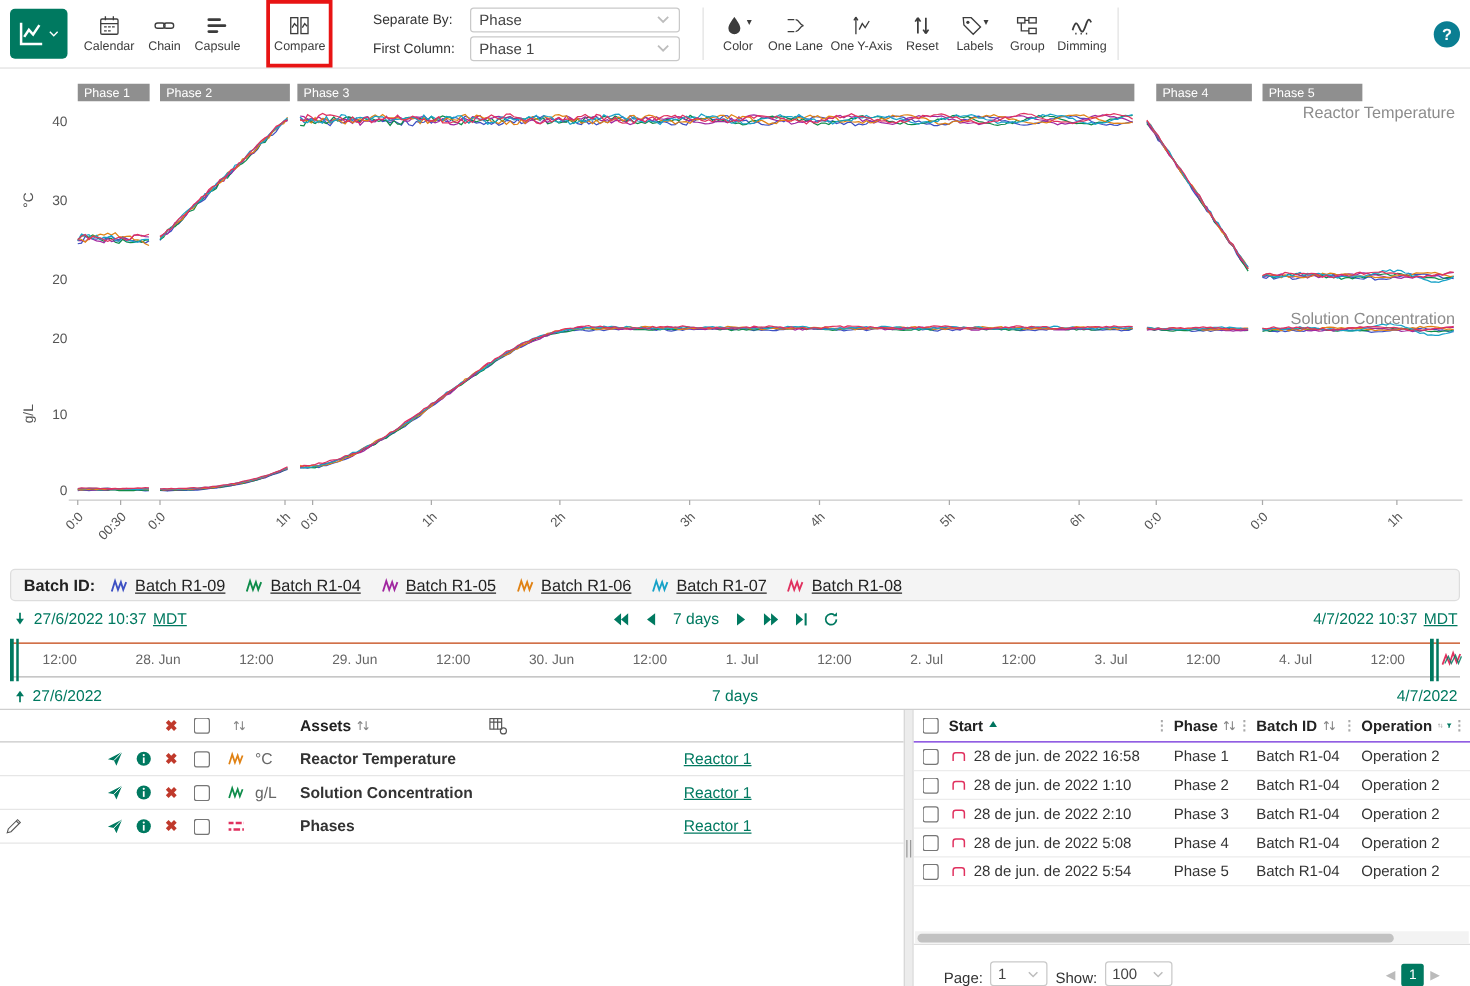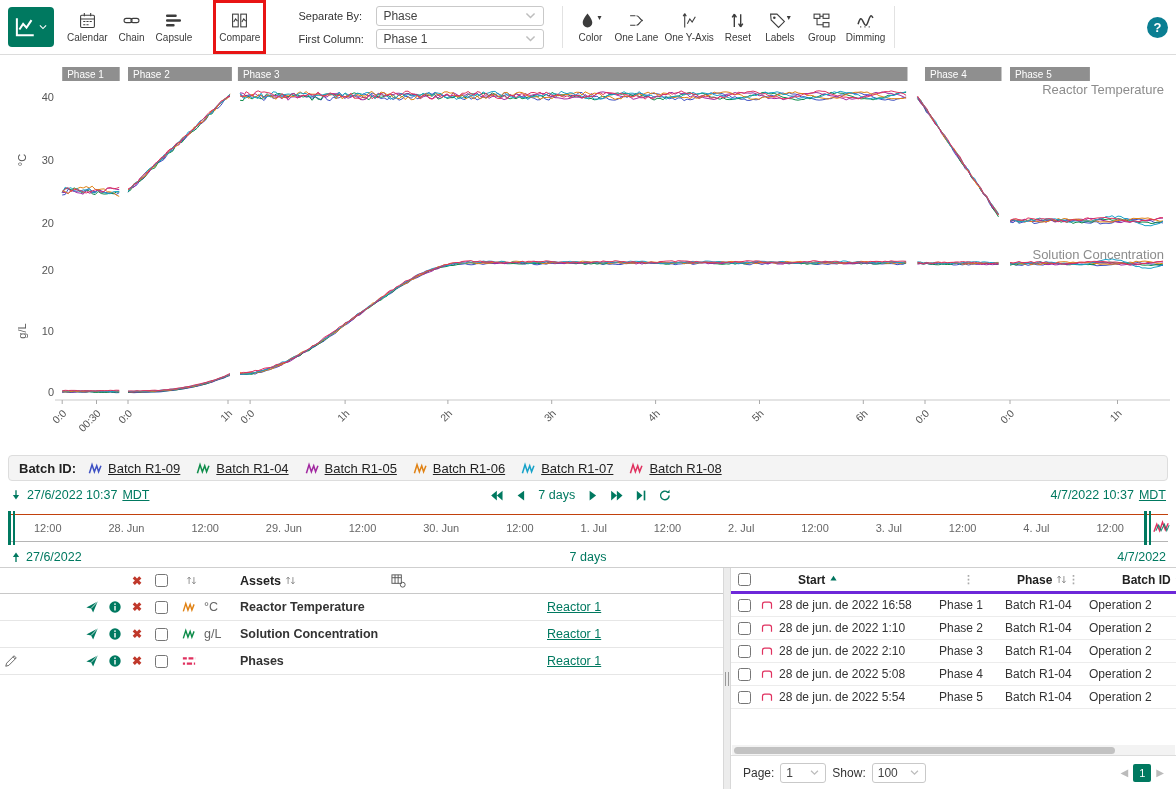--- a/index.html
+++ b/index.html
@@ -86,38 +86,38 @@
 .c-unit{width:36px;justify-content:flex-start;color:#666;}
 .c-name{flex:1;justify-content:flex-start;font-weight:bold;min-width:0;}
 .c-assets{width:140px;justify-content:flex-start;}
 .c-gear{width:36px;}
 .drow .icn{width:14px;height:14px;}
 .xmark{color:#c0392b;font-size:12px;font-weight:bold;cursor:pointer;}
 .asset-link{color:#007960;text-decoration:underline;font-weight:normal;cursor:pointer;font-size:12.5px;}
 .sorticn{width:11px;height:11px;color:#888;margin-left:4px;cursor:pointer;}
 
 .cgrid-head,.crow{display:flex;align-items:center;font-size:12px;}
-.cgrid-head{height:26px;border-bottom:3px solid #6d28d9;font-weight:bold;color:#222;flex:0 0 auto;gap:39px;}
+.cgrid-head{height:26px;border-bottom:1px solid #6d28d9;font-weight:bold;color:#222;flex:0 0 auto;}
 .crow{height:23px;border-bottom:1px solid #ececec;color:#333;}
 .cc{display:flex;align-items:center;flex:0 0 auto;padding:0 2px;min-width:0;}
 .cc-cb{width:26px;justify-content:center;}
 .cc-icon{width:20px;justify-content:center;}
 .cc-start{width:160px;}
 .cc-starthead{width:180px;}
 .cc-phase{width:66px;}
 .cc-batch{width:84px;}
 .cc-op{width:88px;}
 .kebab{color:#aaa;margin-left:auto;font-size:11px;cursor:pointer;}
 .ascicn{width:11px;height:11px;color:#00745e;margin-left:3px;}
 .funicn{width:11px;height:11px;color:#007960;margin-left:3px;}
 .crow .cicn{width:12px;height:12px;color:#e0315f;}
 .cspacer{flex:1;}
 .hscroll{height:10px;background:#f3f3f3;margin:0 1px;position:relative;flex:0 0 auto;}
 .hscroll .thumb{position:absolute;left:2px;top:1.5px;height:7px;width:86%;background:#c2c2c2;border-radius:4px;cursor:pointer;}
-.capsfoot{height:34px;border-top:1px solid #ddd;display:flex;align-items:center;gap:6px;padding:0 12px;font-size:12px;color:#333;flex:0 0 auto;}
+.capsfoot{height:34px;border-top:1px solid #ddd;display:flex;align-items:flex-end;gap:6px;padding:0 24px;font-size:12px;color:#333;flex:0 0 auto;}
 .mini-select{height:20px;border:1px solid #c9c9c9;border-radius:3px;background:#fff;display:flex;align-items:center;gap:5px;padding:0 5px;font-size:12px;color:#444;cursor:pointer;}
 .mini-select .selch{width:11px;height:11px;}
 .pager{margin-left:auto;display:flex;align-items:center;gap:5px;}
 .page-btn{width:18px;height:18px;background:#007960;color:#fff;font-size:11px;display:flex;align-items:center;justify-content:center;border-radius:2px;}
 .page-arrow{color:#bbb;font-size:10px;cursor:pointer;}
 input[type=checkbox]{width:13px;height:13px;cursor:pointer;}
 </style>
 </head>
 <body>
 

